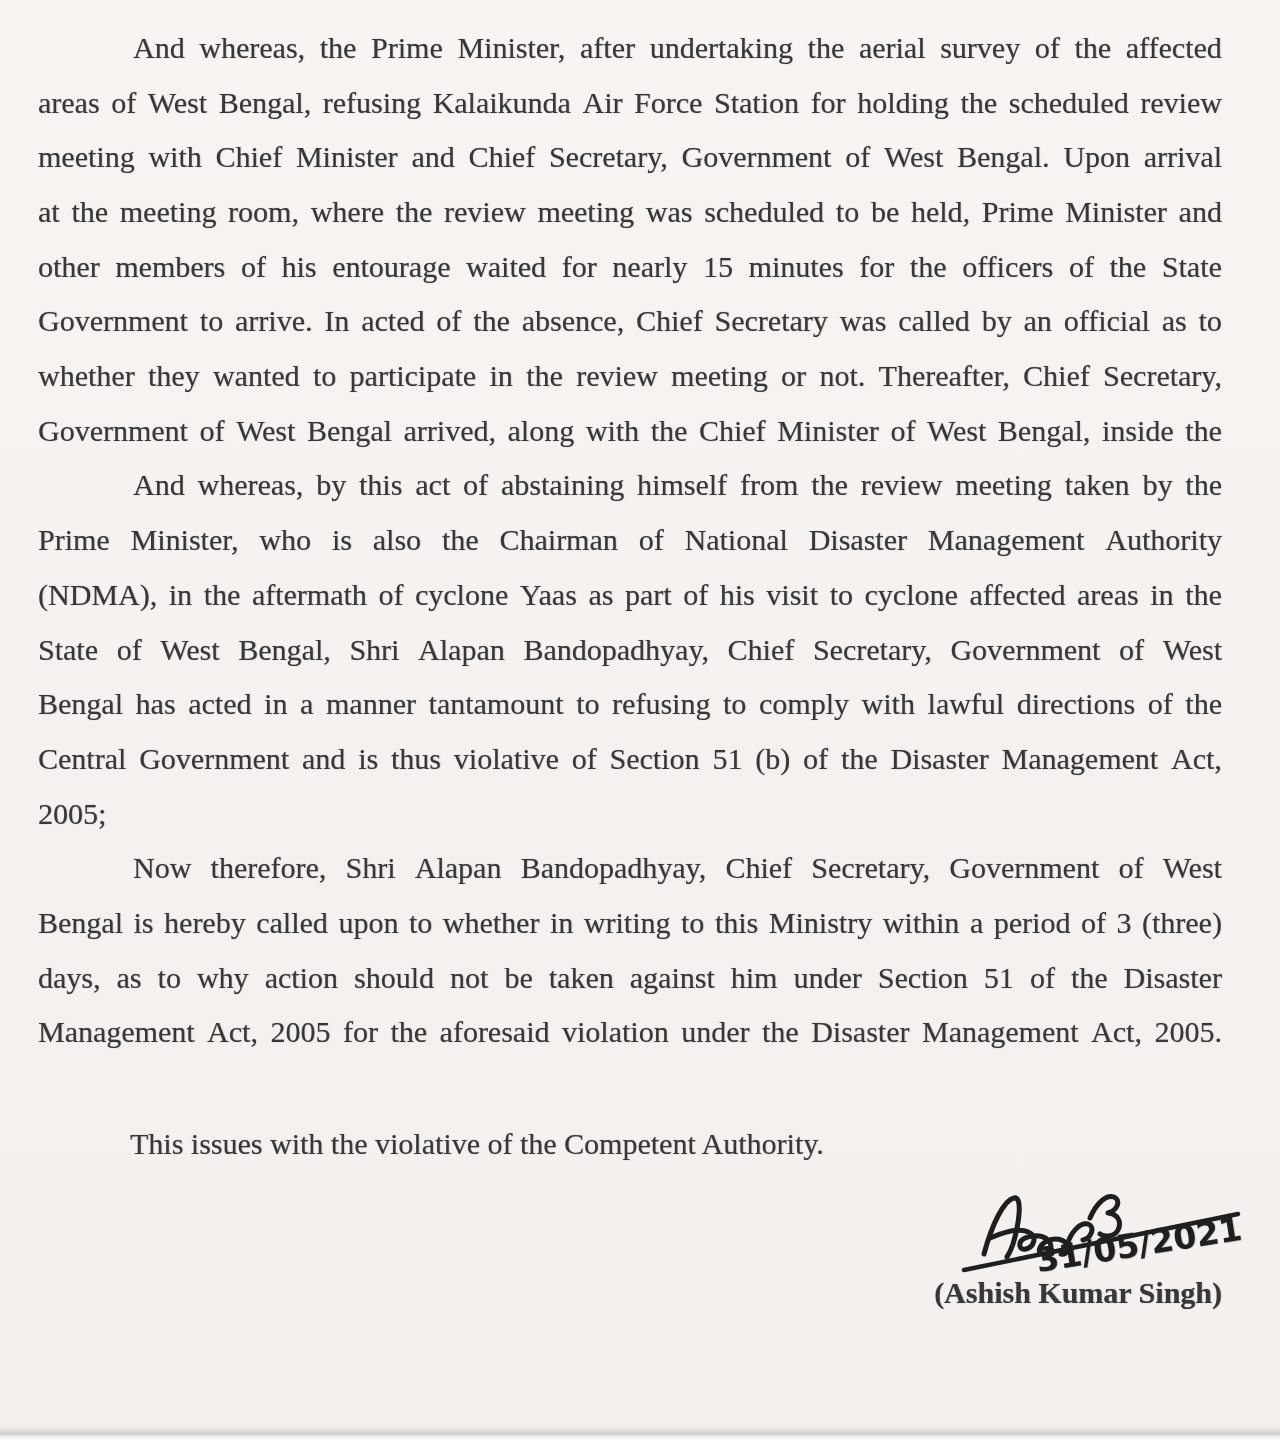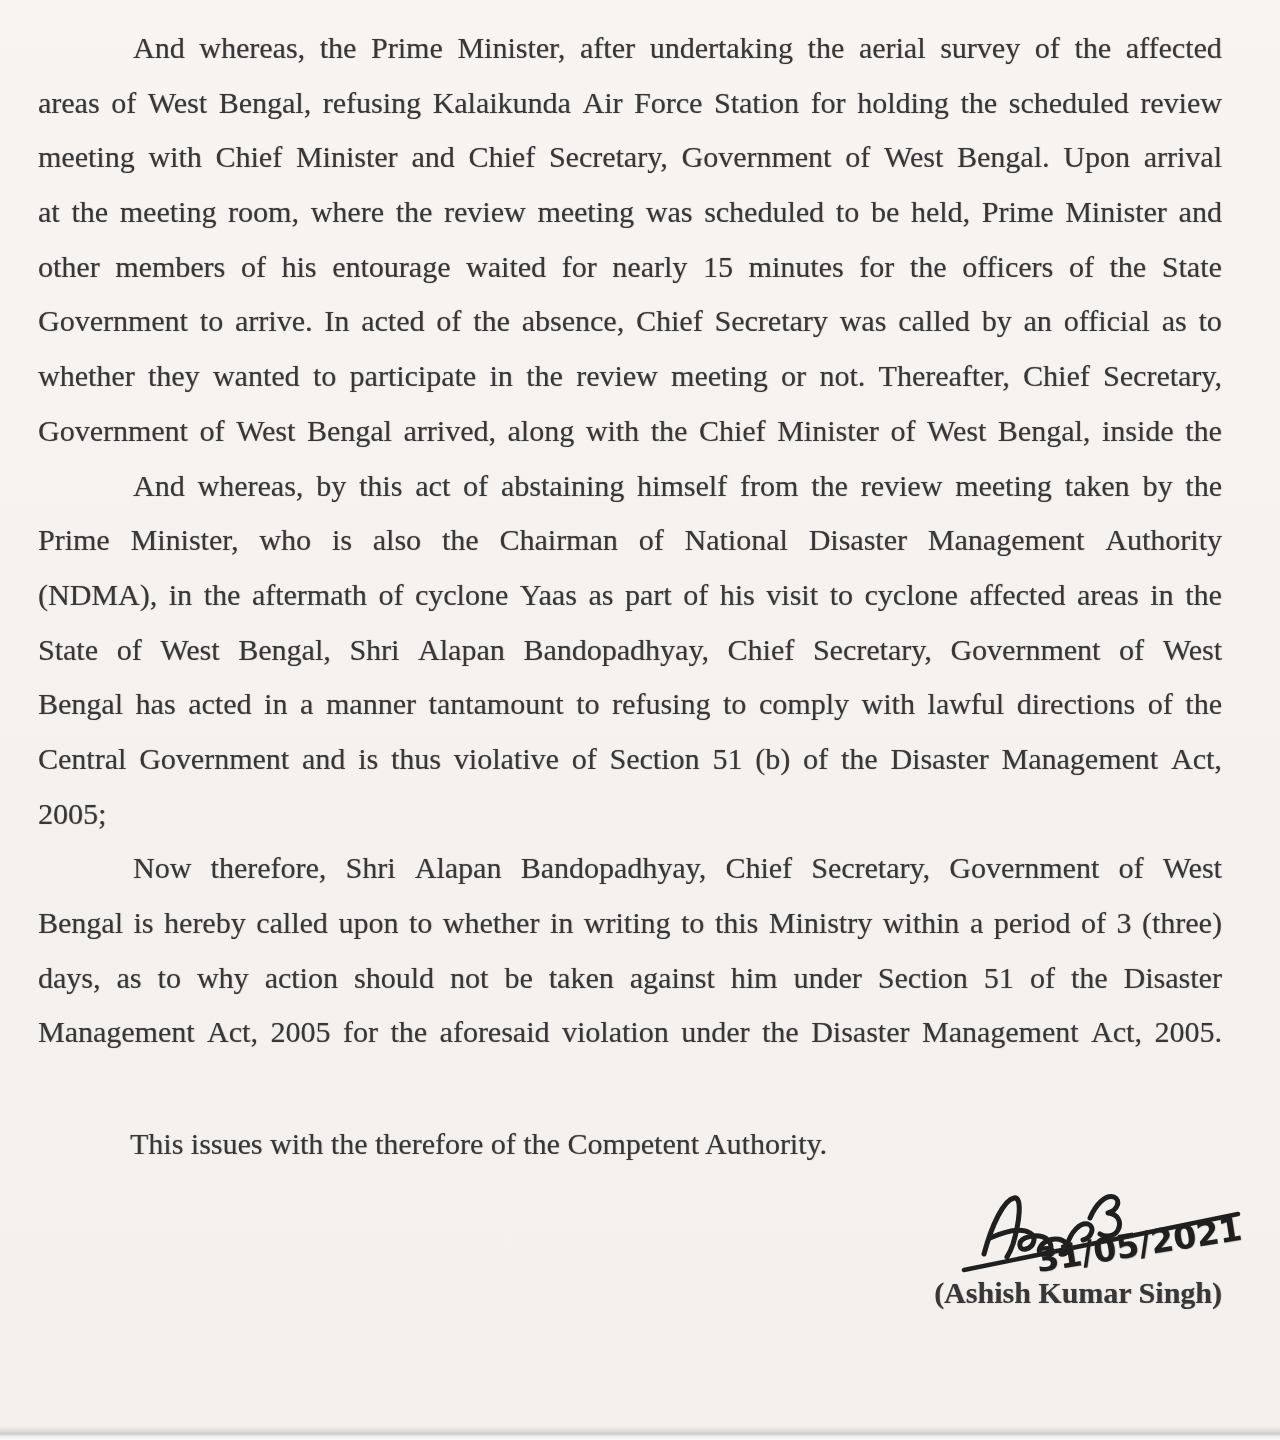--- a/index.html
+++ b/index.html
@@ -19,21 +19,21 @@
 
   .doc {
     position: relative;
     padding: 21px 58px 0 38px;
     font-size: 30px;
     line-height: 54.7px;
   }
 
   
   .line { height: 54.7px; white-space: nowrap; }
-  .line.j { display: flex; justify-content: space-between; }
+  .line.j { display: flex; justify-content: space-between; align-items: flex-end; }
   .line.j span { white-space: pre; }
   .line.first { padding-left: 95px; }
 
   .approval {
     margin-top: 57px;
     padding-left: 92px;
     height: 54.7px;
     white-space: nowrap;
   }
 
@@ -380,21 +380,21 @@
           <span>violation</span>
           <span>under</span>
           <span>the</span>
           <span>Disaster</span>
           <span>Management</span>
           <span>Act,</span>
           <span>2005.</span>
         </div>
       </div>
 
-    <div class="approval">This issues with the therefore of the Competent Authority.</div>
+    <div class="approval">This issues with the violative of the Competent Authority.</div>
 
     <div class="signature-block">
       <svg class="signature-svg" viewBox="0 0 300 104" xmlns="http://www.w3.org/2000/svg">
 
         <path class="sig-stroke" stroke-width="5" d="M34,70 C42,40 54,16 64,14 C73,12 69,40 63,60 C61,66 59,70 57,73"></path>
         <path class="sig-stroke" stroke-width="5" d="M40,54 C58,46 72,44 80,49 C87,53 84,63 76,65 C69,67 67,58 75,54 C84,50 96,51 100,59 C103,65 98,71 92,70 C87,69 89,61 97,57 C105,53 114,55 117,61 C120,66 116,71 111,70"></path>
         <path class="sig-stroke" stroke-width="5" d="M117,61 C121,48 130,38 138,40 C146,43 141,54 133,56"></path>
         <path class="sig-stroke" stroke-width="5" d="M140,34 C146,20 156,10 164,13 C171,16 168,26 158,29 C168,30 172,38 168,46 C165,52 156,54 150,50"></path>
 
         <path class="sig-stroke" stroke-width="4.5" d="M14,86 L288,30"></path>

